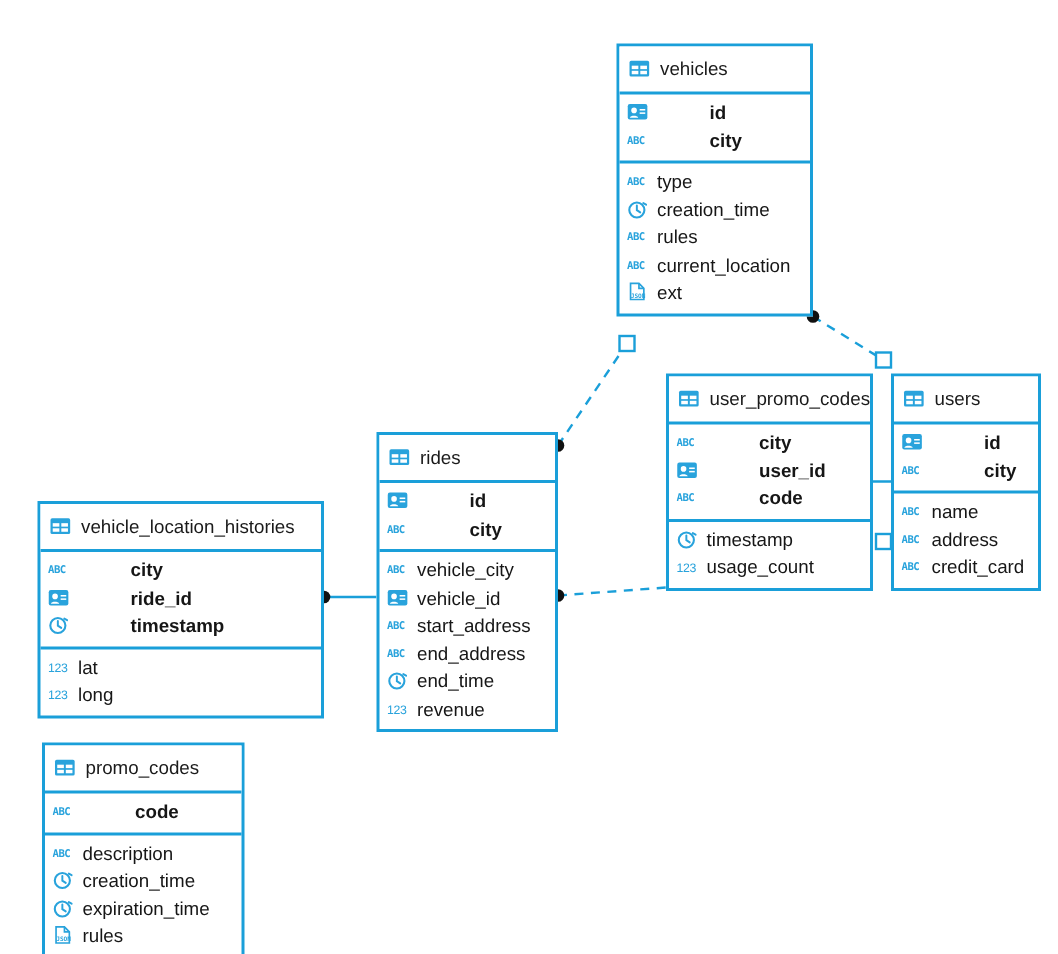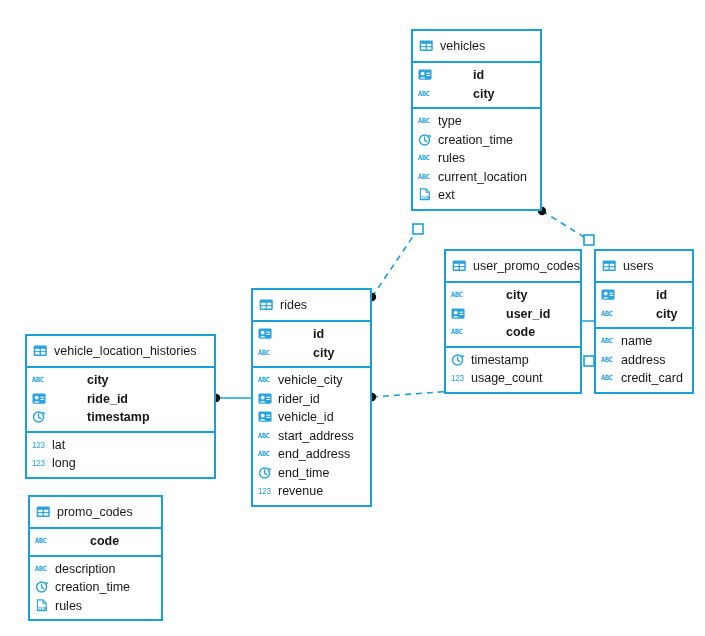--- a/index.html
+++ b/index.html
@@ -313,30 +313,20 @@
           <span class="field-label">vehicle_city</span>
         </div>
         <div class="field">
           <svg viewBox="0 0 16 15" class="ficon">
             <rect x="0.5" y="1.5" width="14" height="11" rx="1.5" fill="#29a3dc"></rect>
             <circle cx="5" cy="6" r="2" fill="#ffffff"></circle>
             <path d="M2 11.2c0.5-1.8 5.3-1.8 6 0z" fill="#ffffff"></path>
             <rect x="9" y="5" width="4" height="1.1" fill="#ffffff"></rect>
             <rect x="9" y="7.4" width="4" height="1.1" fill="#ffffff"></rect>
           </svg>
-          <span class="field-label">rider_id</span>
-        </div>
-        <div class="field">
-          <svg viewBox="0 0 16 15" class="ficon">
-            <rect x="0.5" y="1.5" width="14" height="11" rx="1.5" fill="#29a3dc"></rect>
-            <circle cx="5" cy="6" r="2" fill="#ffffff"></circle>
-            <path d="M2 11.2c0.5-1.8 5.3-1.8 6 0z" fill="#ffffff"></path>
-            <rect x="9" y="5" width="4" height="1.1" fill="#ffffff"></rect>
-            <rect x="9" y="7.4" width="4" height="1.1" fill="#ffffff"></rect>
-          </svg>
           <span class="field-label">vehicle_id</span>
         </div>
         <div class="field">
           <svg viewBox="0 0 16 15" class="ficon">
             <text x="0" y="10" fill="#29a3dc" font-family="&quot;DejaVu Sans Mono&quot;, monospace" font-size="7.6" font-weight="bold" letter-spacing="-0.4">ABC</text>
           </svg>
           <span class="field-label">start_address</span>
         </div>
         <div class="field">
           <svg viewBox="0 0 16 15" class="ficon">
@@ -438,20 +428,28 @@
           </svg>
           <span class="field-label">description</span>
         </div>
         <div class="field">
           <svg viewBox="0 0 16 15" class="ficon">
             <circle cx="7" cy="7.5" r="5.4" fill="none" stroke="#29a3dc" stroke-width="1.5"></circle>
             <path d="M7 4.3V7.6l2.4 1.6" fill="none" stroke="#29a3dc" stroke-width="1.4" stroke-linecap="round"></path>
             <path d="M11.6 2.6l2 1.1" stroke="#29a3dc" stroke-width="1.4" stroke-linecap="round"></path>
           </svg>
           <span class="field-label">creation_time</span>
+        </div>
+        <div class="field">
+          <svg viewBox="0 0 16 15" class="ficon">
+            <circle cx="7" cy="7.5" r="5.4" fill="none" stroke="#29a3dc" stroke-width="1.5"></circle>
+            <path d="M7 4.3V7.6l2.4 1.6" fill="none" stroke="#29a3dc" stroke-width="1.4" stroke-linecap="round"></path>
+            <path d="M11.6 2.6l2 1.1" stroke="#29a3dc" stroke-width="1.4" stroke-linecap="round"></path>
+          </svg>
+          <span class="field-label">expiration_time</span>
         </div>
         <div class="field">
           <svg viewBox="0 0 16 15" class="ficon">
             <path d="M2.5 1h6l3.5 3.5v8h-9.5z" fill="#ffffff" stroke="#29a3dc" stroke-width="1.2"></path>
             <path d="M8.5 1v3.6h3.5" fill="none" stroke="#29a3dc" stroke-width="1.2"></path>
             <text x="2.6" y="11.4" fill="#29a3dc" font-family="&quot;DejaVu Sans Mono&quot;, monospace" font-size="4.4" font-weight="bold">JSON</text>
           </svg>
           <span class="field-label">rules</span>
         </div>
       </div>

